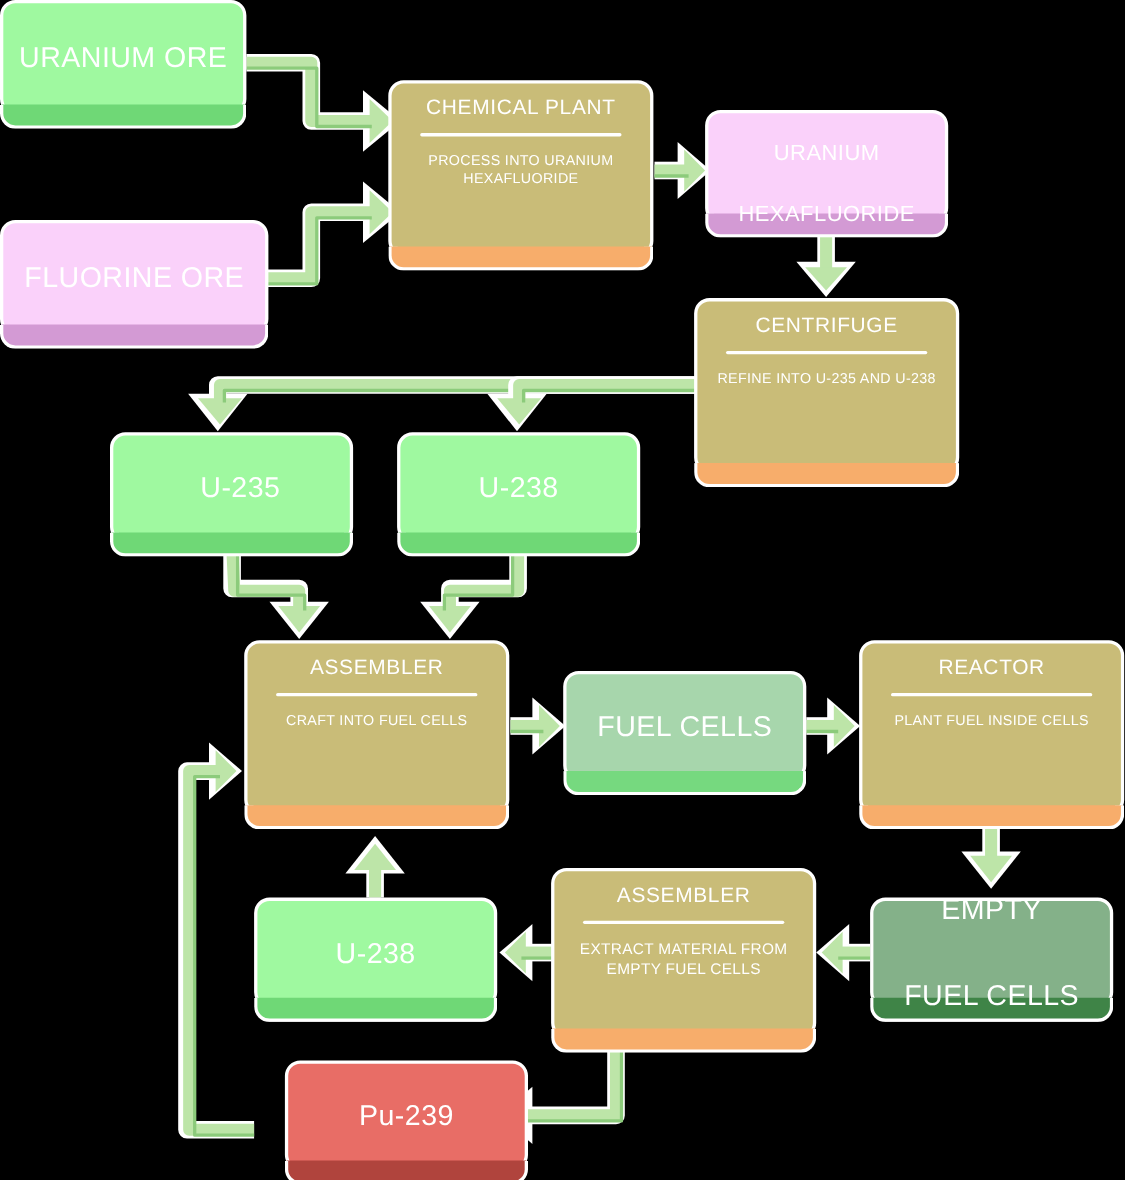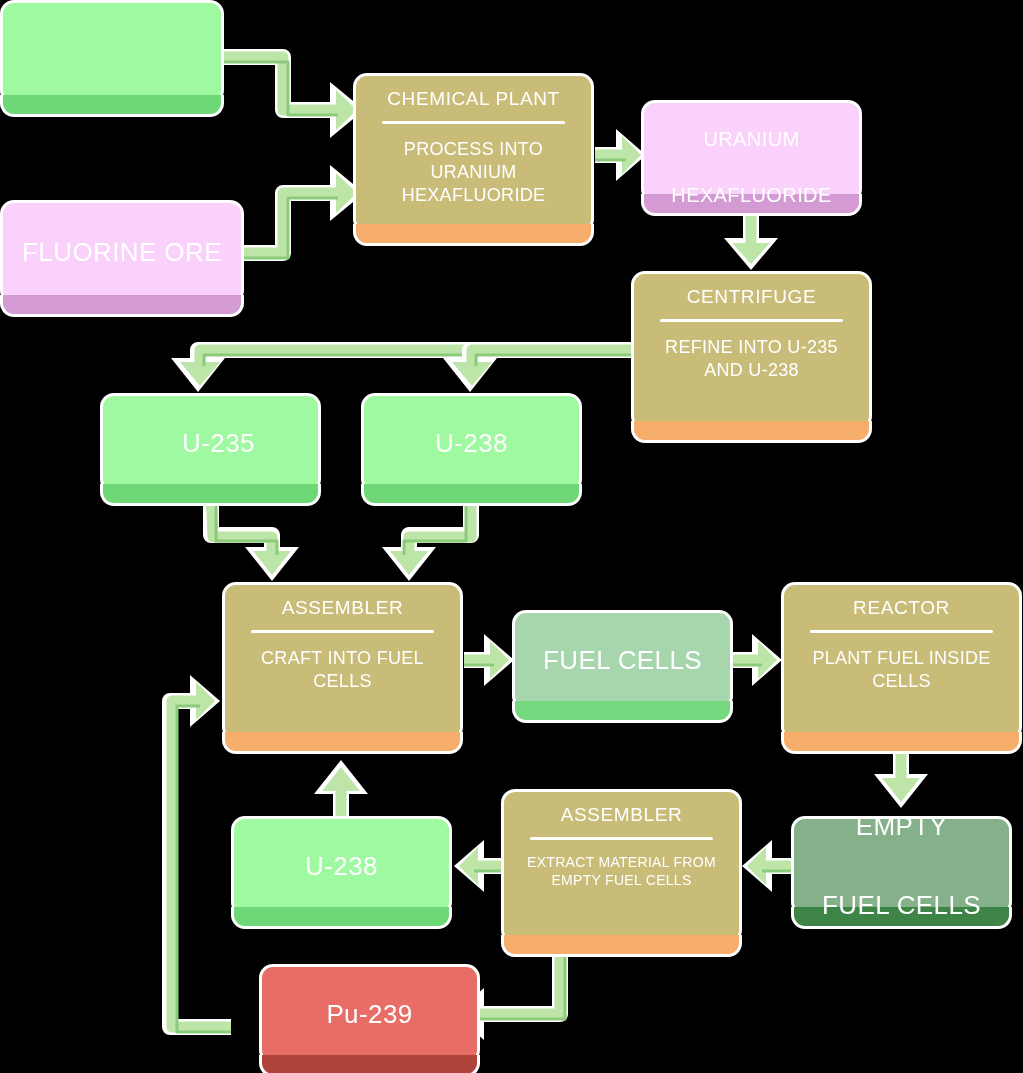--- a/index.html
+++ b/index.html
@@ -16,21 +16,21 @@
         box-sizing:border-box;z-index:-1;}
 
   
   .item .label{font-size:26px;line-height:1.18;font-weight:400;padding:0 8px;}
   .item .label.small{font-size:20px;margin-top:32px;}
 
   
   .machine{justify-content:flex-start;padding-top:12px;}
   .machine .title{font-size:19px;line-height:1.2;letter-spacing:.6px;}
   .machine .rule{width:78%;height:3px;background:#ffffff;margin:10px 0 14px 0;border-radius:2px;}
-  .machine .desc{font-size:18px;line-height:1.28;padding:0 12px;letter-spacing:.3px;}
+  .machine .desc{font-size:13px;line-height:1.28;padding:0 12px;letter-spacing:.3px;}
   .machine .desc.tight{font-size:14px;}
 
   
   .c-green      {background:#9ff9a0;}
   .c-green      .shadowbar{background:#6fd876;}
   .c-pink       {background:#fad1fa;}
   .c-pink       .shadowbar{background:#d39ad4;}
   .c-khaki      {background:#c9bc78;}
   .c-khaki      .shadowbar{background:#f7ad6b;}
   .c-mutedgreen {background:#a7d6ac;}
@@ -174,20 +174,21 @@
     <g>
       <path class="wire-out" d="M231,1027 L170,1027 L170,701 L196,701"></path>
       <polygon class="head-out" points="190,675 190,727 220,701"></polygon>
       <path class="wire-mid" d="M231,1027 L172,1027 L172,701 L198,701"></path>
       <polygon class="head-mid" points="196,682 196,720 215,701"></polygon>
       <path class="wire-in" d="M231,1032 L177,1032 L177,706 L200,706"></path>
     </g>
   </svg>
 
   <div class="node item c-green" style="left:0px;top:0px;width:224px;height:104px;">
+    <div class="label">URANIUM ORE</div>
     <div class="shadowbar"></div>
   </div>
 
   <div class="node item c-pink" style="left:0px;top:200px;width:244px;height:104px;">
     <div class="label">FLUORINE ORE</div>
     <div class="shadowbar"></div>
   </div>
 
   <div class="node machine c-khaki" style="left:353px;top:73px;width:241px;height:160px;">
     <div class="title">CHEMICAL PLANT</div>

